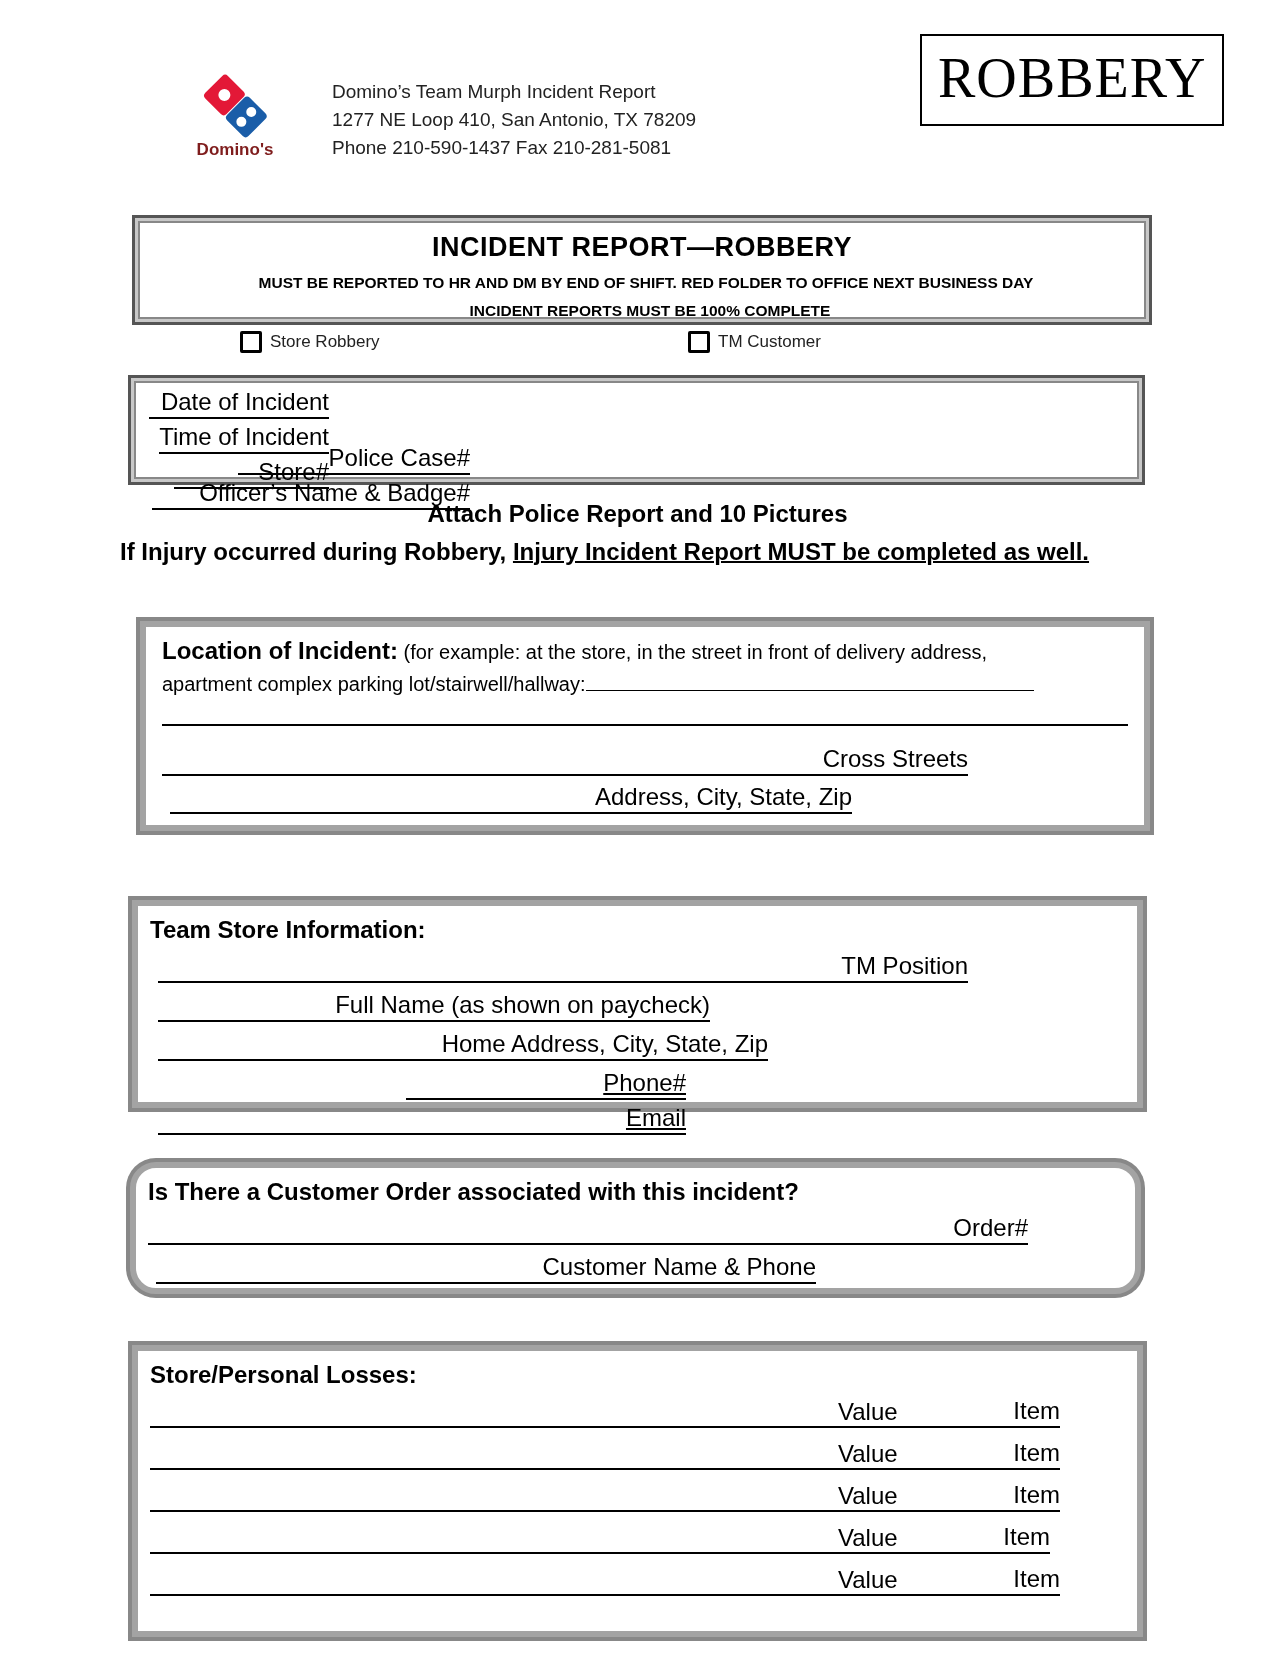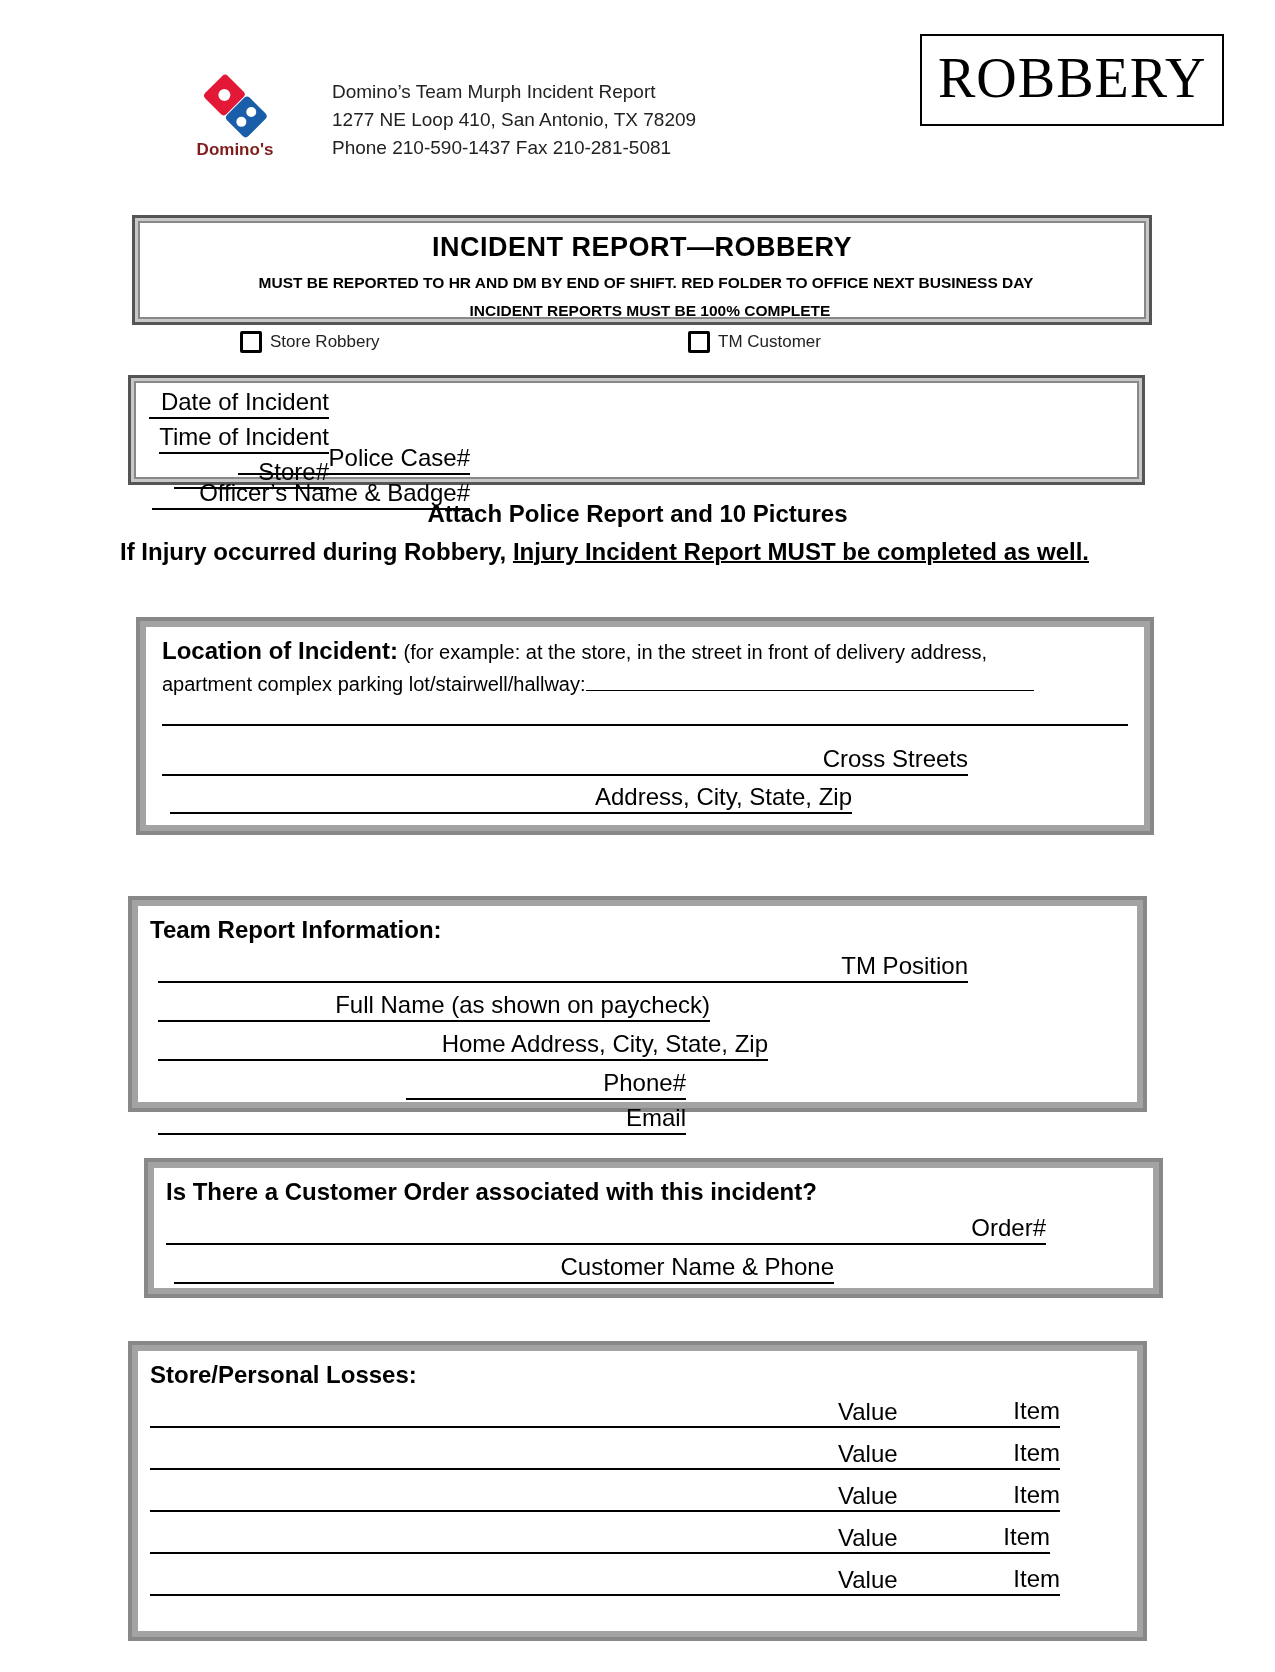--- a/index.html
+++ b/index.html
@@ -104,42 +104,42 @@
     <span>Cross Streets</span>
     <span class="line" style="width:806px;"></span>
   </div>
   <div class="row" style="left:16px; top:156px;">
     <span>Address, City, State, Zip</span>
     <span class="line" style="width:682px; margin-left:8px;"></span>
   </div>
 </div>
 
 <div class="section" style="left:132px; top:900px; width:1011px; height:208px;">
-  <div class="sec-title" style="left:12px; top:10px;">Team Report Information:</div>
+  <div class="sec-title" style="left:12px; top:10px;">Team Store Information:</div>
   <div class="row" style="left:12px; top:46px;">
     <span>TM Position</span>
     <span class="line" style="width:810px; margin-left:8px;"></span>
   </div>
   <div class="row" style="left:12px; top:85px;">
     <span>Full Name (as shown on paycheck)</span>
     <span class="line" style="width:552px; margin-left:8px;"></span>
   </div>
   <div class="row" style="left:12px; top:124px;">
     <span>Home Address, City, State, Zip</span>
     <span class="line" style="width:610px; margin-left:8px;"></span>
   </div>
-  <div class="row" style="left:12px; top:163px;">
+  <div class="row" style="left:12px; top:163px;text-decoration:underline;">
     <span>Phone#</span>
     <span class="line" style="width:280px;"></span>
     <span>Email</span>
     <span class="line" style="width:528px; margin-left:8px;"></span>
   </div>
 </div>
 
-<div class="section" style="left:148px; top:1162px; width:1011px; height:132px;">
+<div class="section" style="left:130px; top:1162px; width:1011px; height:132px;border-radius:26px;">
   <div class="sec-title" style="left:12px; top:10px;">Is There a Customer Order associated with this incident?</div>
   <div class="row" style="left:12px; top:46px;">
     <span>Order#</span>
     <span class="line" style="width:880px;"></span>
   </div>
   <div class="row" style="left:12px; top:85px;">
     <span>Customer Name &amp; Phone</span>
     <span class="line" style="width:660px; margin-left:8px;"></span>
   </div>
 </div>

